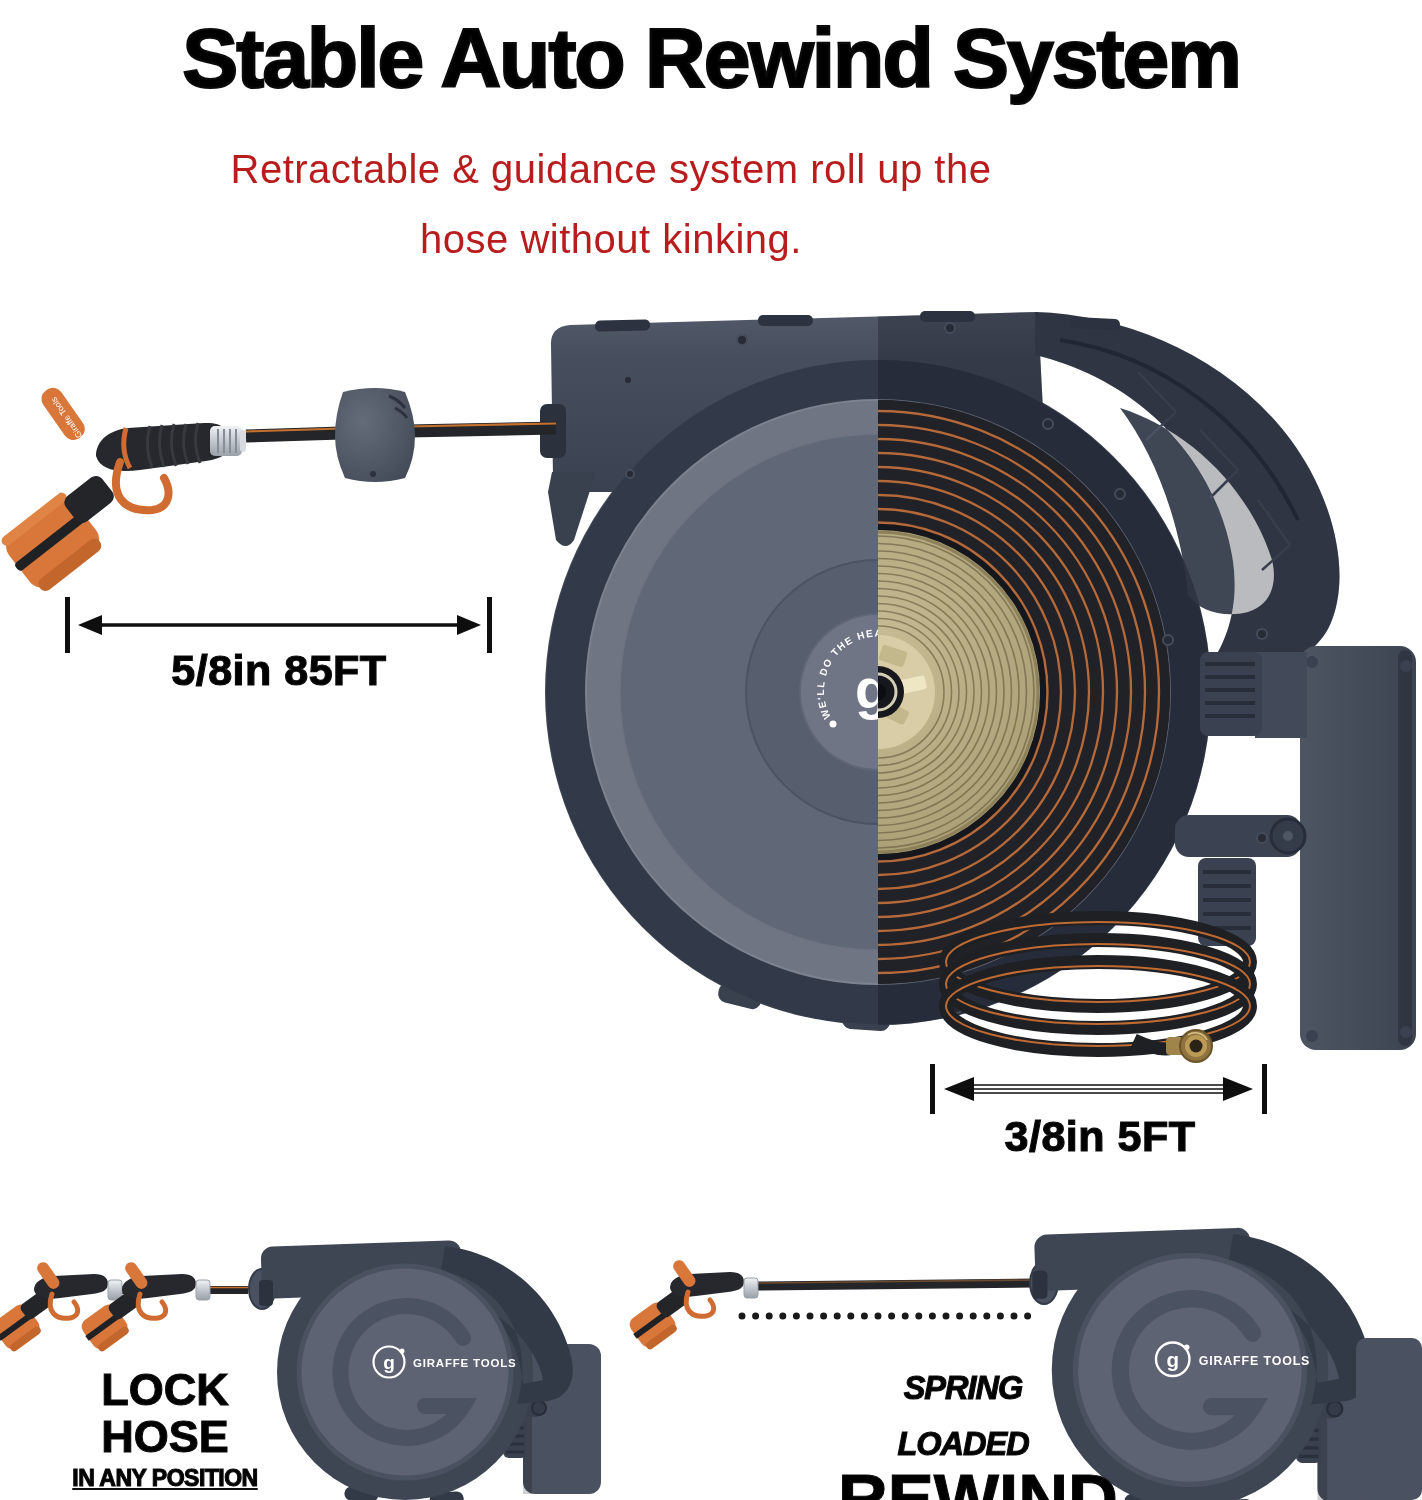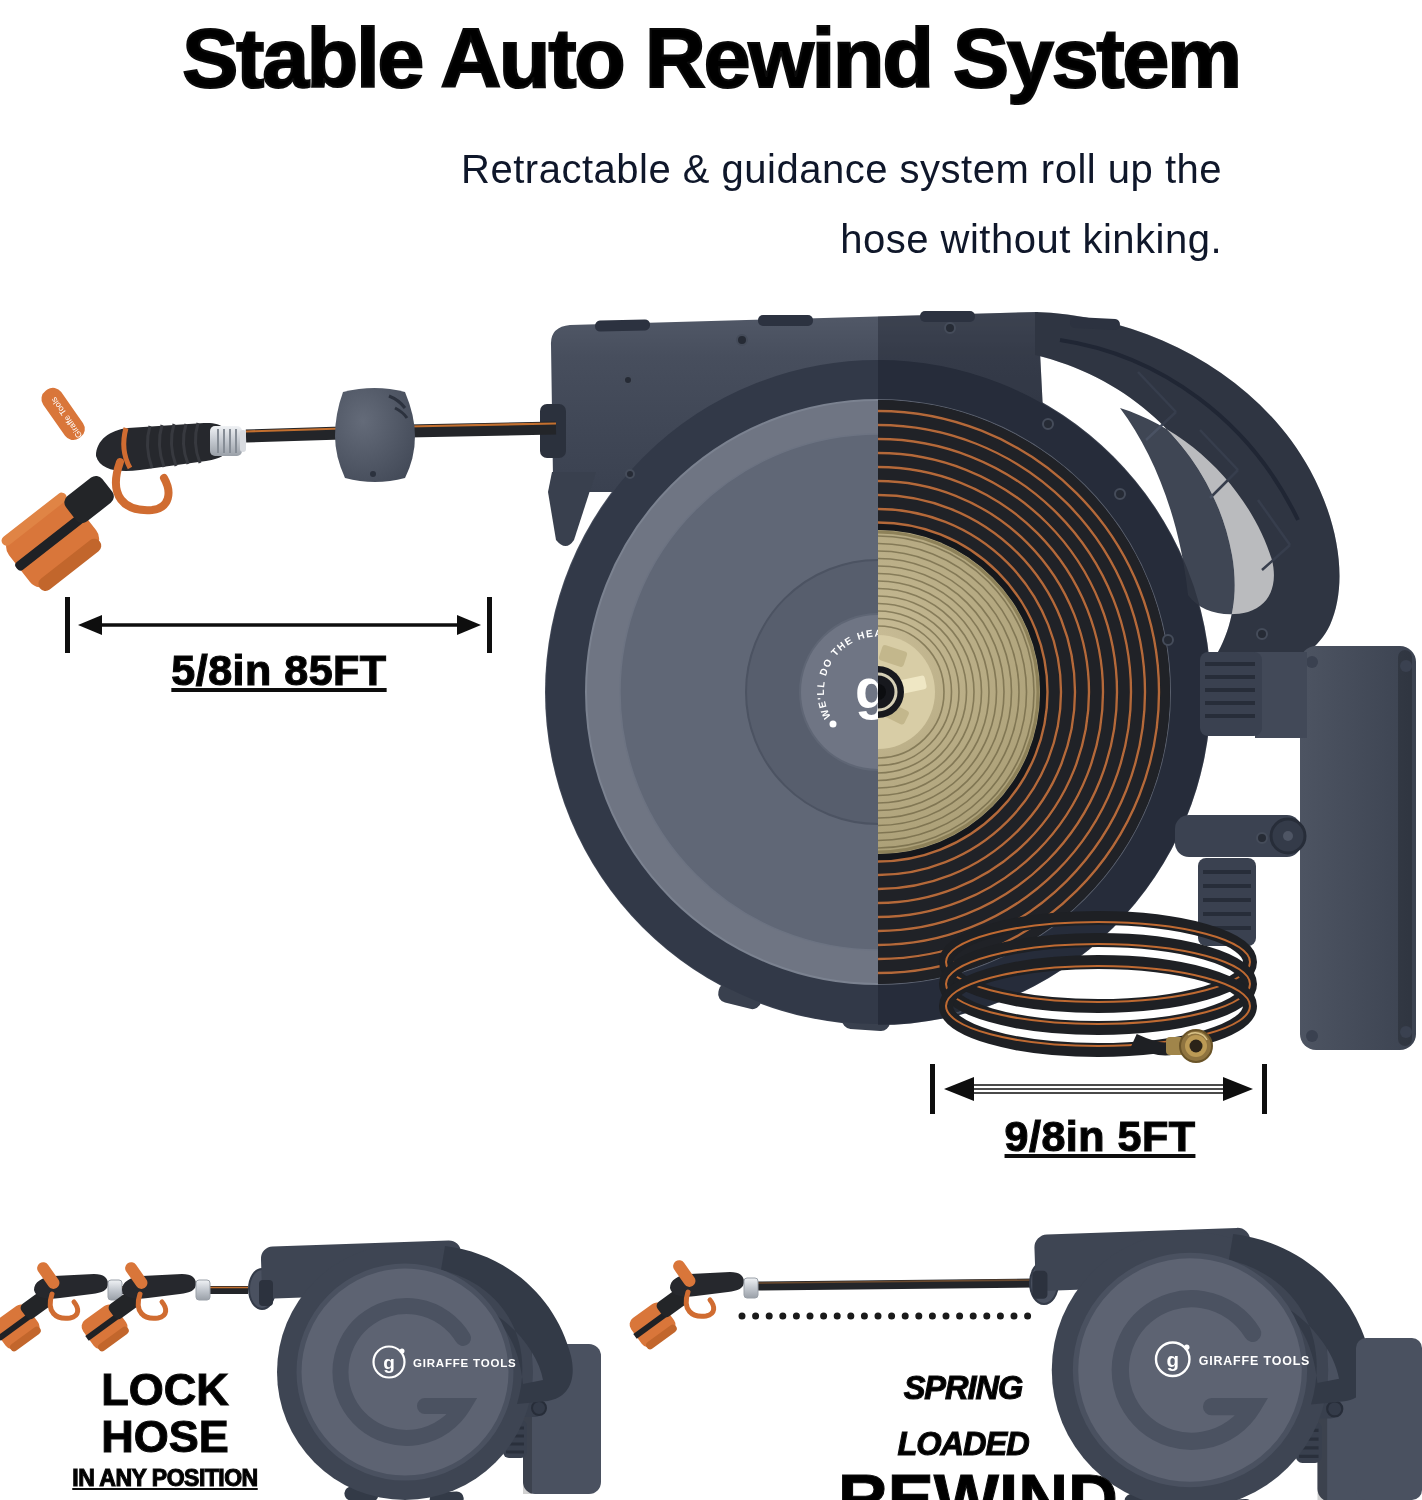--- a/index.html
+++ b/index.html
@@ -2,24 +2,24 @@
 <html><head>
 <meta charset="utf-8">
 <style>
   html,body{margin:0;padding:0;background:#fff;}
   #canvas{position:relative;width:1422px;height:1500px;background:#ffffff;overflow:hidden;
           font-family:"Liberation Sans", sans-serif;}
   #art{position:absolute;left:0;top:0;width:1422px;height:1500px;}
   .ovl{position:absolute;color:#000000;}
   .title{left:0;top:10px;width:1422px;text-align:center;font-size:84px;font-weight:800;
          letter-spacing:-2px;-webkit-text-stroke:2.2px #0b0b0b;}
-  .subtitle{left:0;top:134px;width:1222px;text-align:right;font-size:40px;font-weight:400;
-            color:#0f172a;line-height:70px;letter-spacing:.5px;}
+  .subtitle{left:0;top:134px;width:1222px;text-align:center;font-size:40px;font-weight:400;
+            color:#b91c1c;line-height:70px;letter-spacing:.5px;}
   .measure{font-size:43px;font-weight:800;text-align:center;-webkit-text-stroke:1.2px #0d0d0d;
-           letter-spacing:.5px;text-decoration:underline;}
+           letter-spacing:.5px;}
   .m1{left:65px;top:646px;width:428px;}
   .m2{left:930px;top:1112px;width:340px;}
   .feature{text-align:center;-webkit-text-stroke:1.1px #0d0d0d;}
   .feat-left{left:40px;top:1366px;width:250px;text-align:center;}
   .feat-left .l1{font-size:45px;font-weight:800;line-height:47px;}
   .feat-left .l2{font-size:23px;font-weight:800;line-height:36px;letter-spacing:-.5px;text-decoration:underline;}
   .feat-right{left:838px;top:1360px;width:250px;}
   .feat-right .l1{font-size:32.5px;font-weight:700;line-height:56px;letter-spacing:-1px;font-style:italic;}
   .feat-right .l2{font-size:69px;font-weight:800;line-height:54px;}
   svg text{font-family:"Liberation Sans", sans-serif;}
@@ -330,21 +330,21 @@
     <rect x="1356" y="1338" width="66" height="162" rx="10" fill="#4a5160"></rect>
   </g>
 </svg>
 
 <div class="ovl title">Stable Auto Rewind System</div>
 <div class="ovl subtitle">
   <div>Retractable &amp; guidance system roll up the</div>
   <div>hose without kinking.</div>
 </div>
 <div class="ovl measure m1">5/8in 85FT</div>
-<div class="ovl measure m2">9/8in 5FT</div>
+<div class="ovl measure m2">3/8in 5FT</div>
 <div class="ovl feature feat-left">
   <div class="l1">LOCK HOSE</div>
   <div class="l2">IN ANY POSITION</div>
 </div>
 <div class="ovl feature feat-right">
   <div class="l1">SPRING LOADED</div>
   <div class="l2">REWIND</div>
 </div>
 
 </div>

